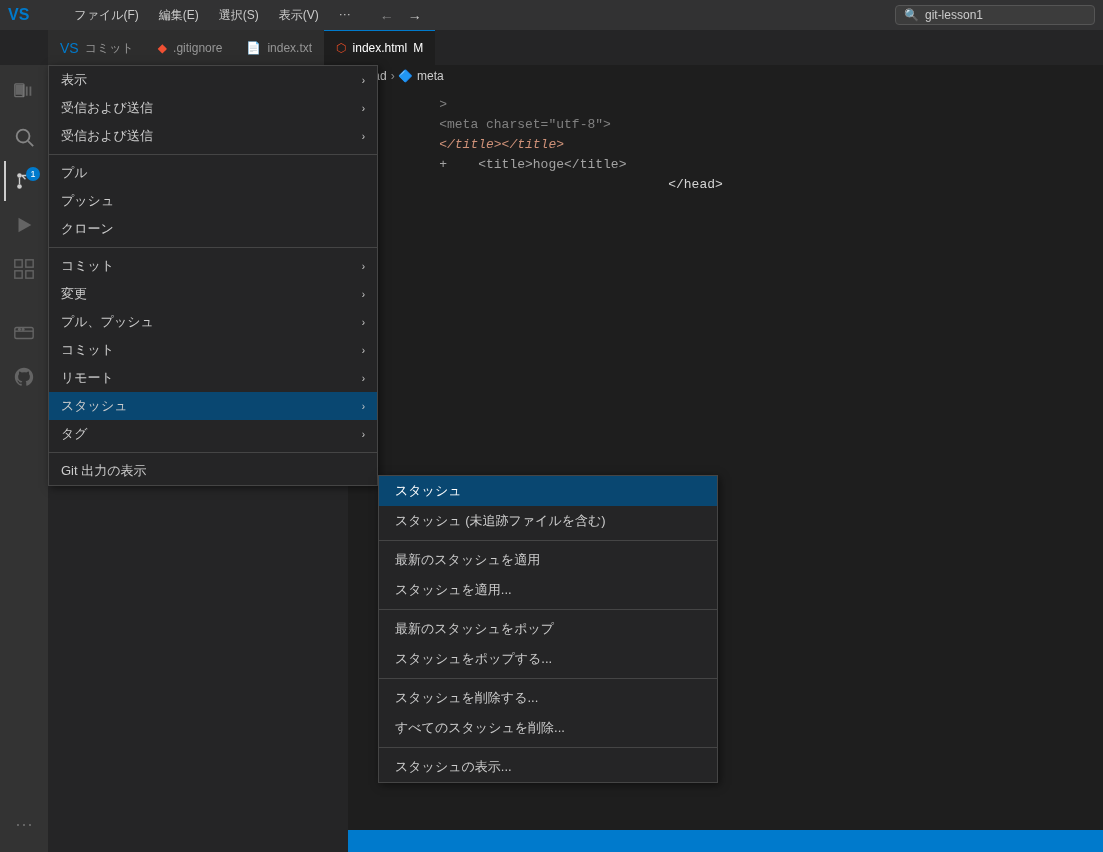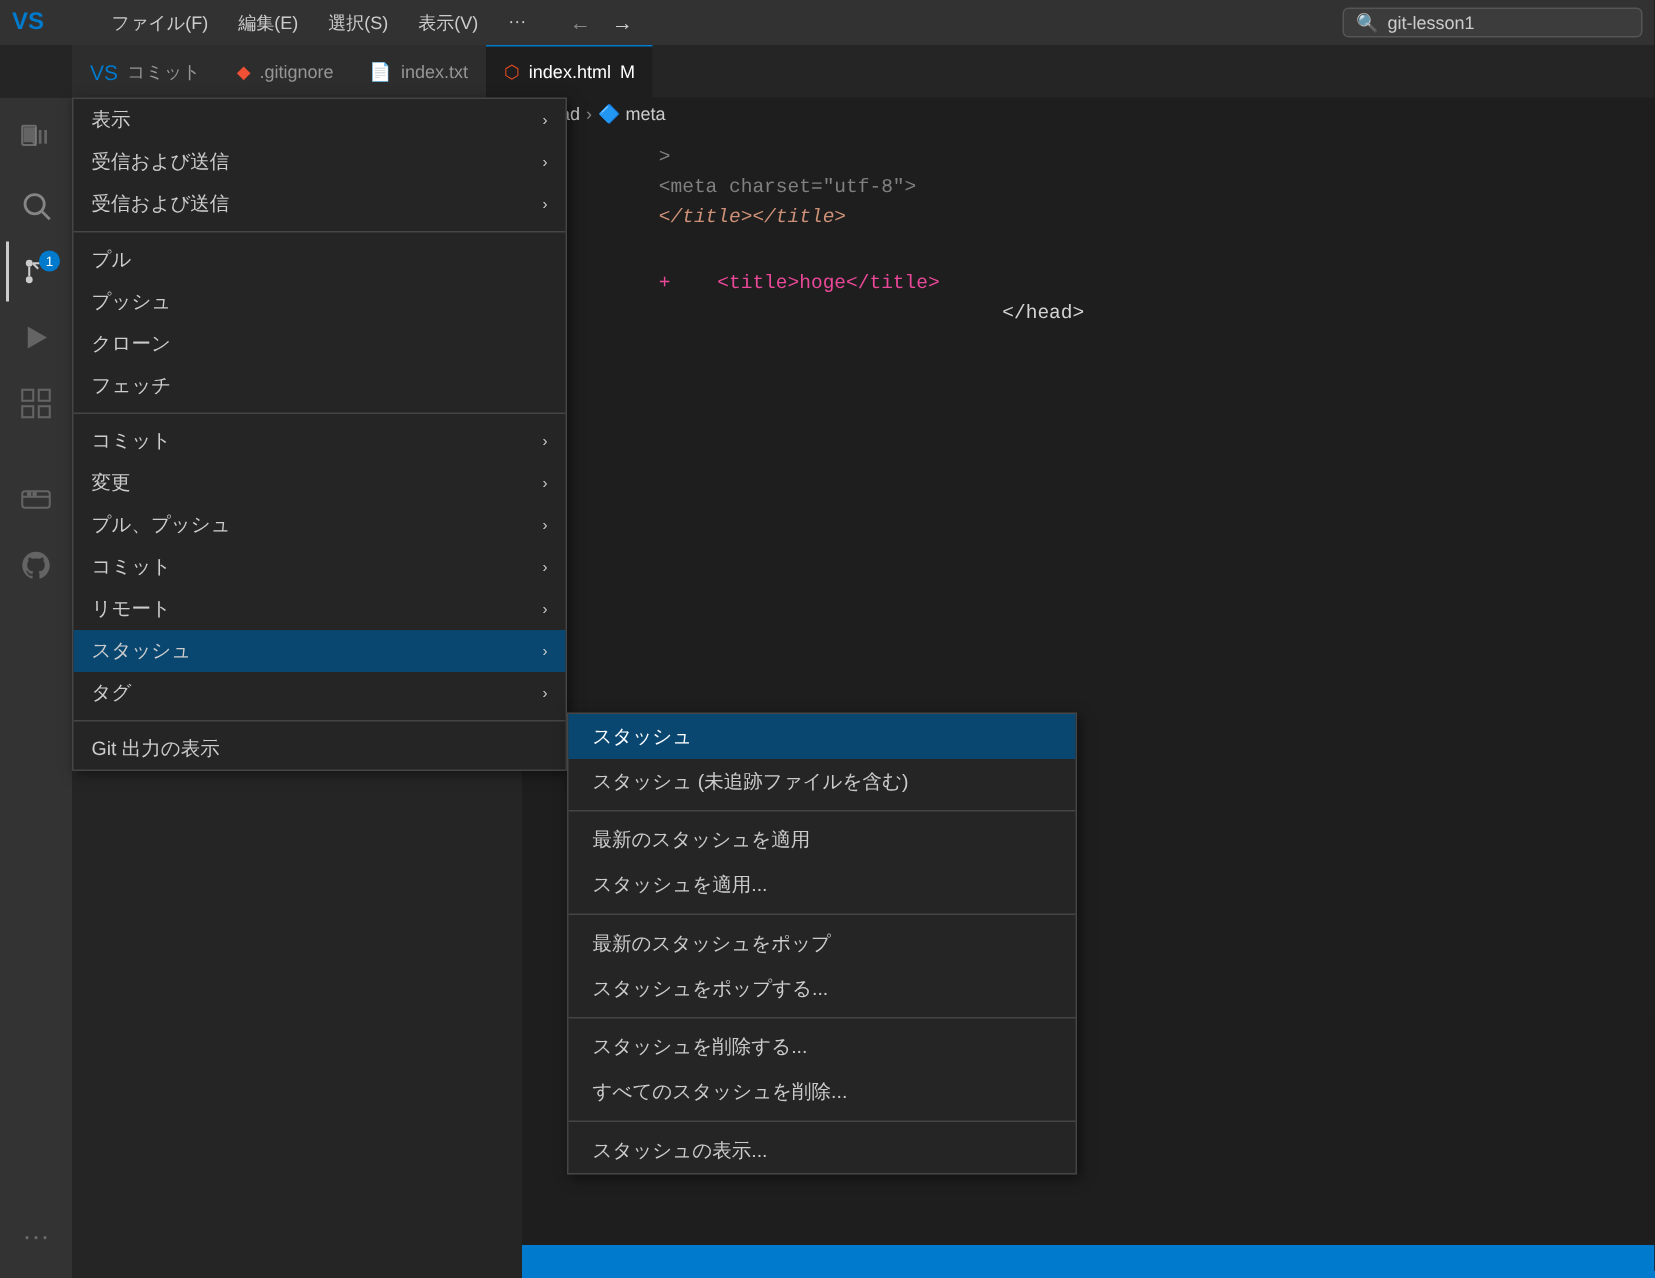--- a/index.html
+++ b/index.html
@@ -442,21 +442,21 @@
     <div class="breadcrumb">
       <span style="color:#cccccc;">head</span>
       <span class="breadcrumb-sep">›</span>
       <span>🔷 meta</span>
     </div>
     <div class="editor-content">
       <div class="code-line"><span class="code-tag">    &gt;</span></div>
       <div class="code-line"></div>
       <div class="code-line"><span style="color:#808080;">    &lt;meta charset="utf-8"&gt;</span></div>
       <div class="code-line" style="color:#ce9178;font-style:italic;">    &lt;/title&gt;&lt;/title&gt;</div>
-      <div class="code-line" style="color:#ec4899;margin-top:24px;">    + &nbsp;&nbsp;&nbsp;&lt;title&gt;hoge&lt;/title&gt;</div>
+      <div class="code-line" style="color:#a3a3a3;">    + &nbsp;&nbsp;&nbsp;&lt;title&gt;hoge&lt;/title&gt;</div>
       <div class="code-line" style="text-align:center; padding-left:0;">&lt;/head&gt;</div>
     </div>
   </div>
 </div>
 
 <div class="dropdown-overlay">
 
   <div class="menu-primary">
     <div class="menu-item">
       <span class="menu-item-text">表示</span>
@@ -472,23 +472,20 @@
     </div>
     <div class="menu-separator"></div>
     <div class="menu-item">
       <span class="menu-item-text">プル</span>
     </div>
     <div class="menu-item">
       <span class="menu-item-text">プッシュ</span>
     </div>
     <div class="menu-item">
       <span class="menu-item-text">クローン</span>
-    </div>
-    <div class="menu-item">
-      <span class="menu-item-text">フェッチ</span>
     </div>
     <div class="menu-separator"></div>
     <div class="menu-item">
       <span class="menu-item-text">コミット</span>
       <span class="menu-item-arrow">›</span>
     </div>
     <div class="menu-item">
       <span class="menu-item-text">変更</span>
       <span class="menu-item-arrow">›</span>
     </div>

